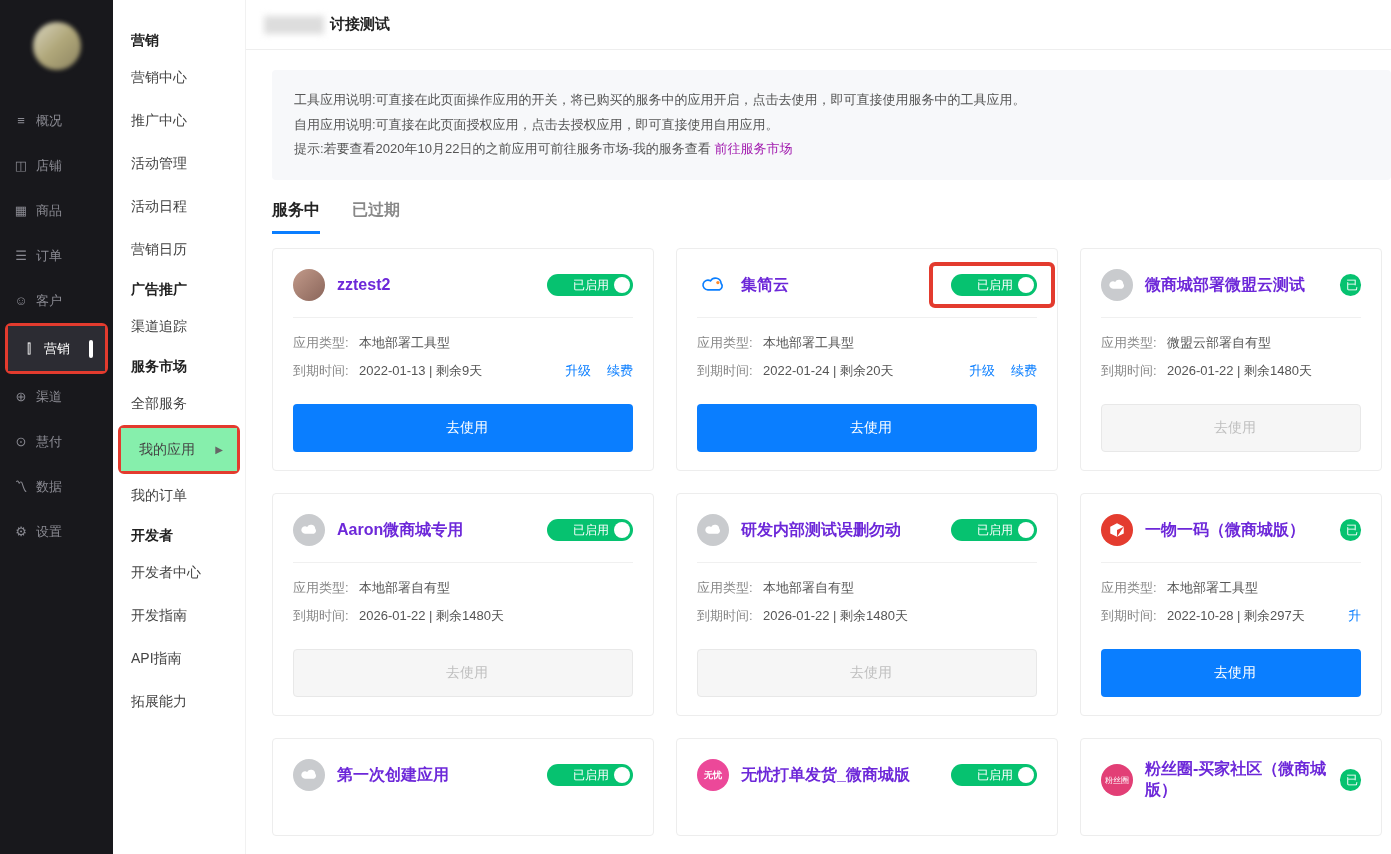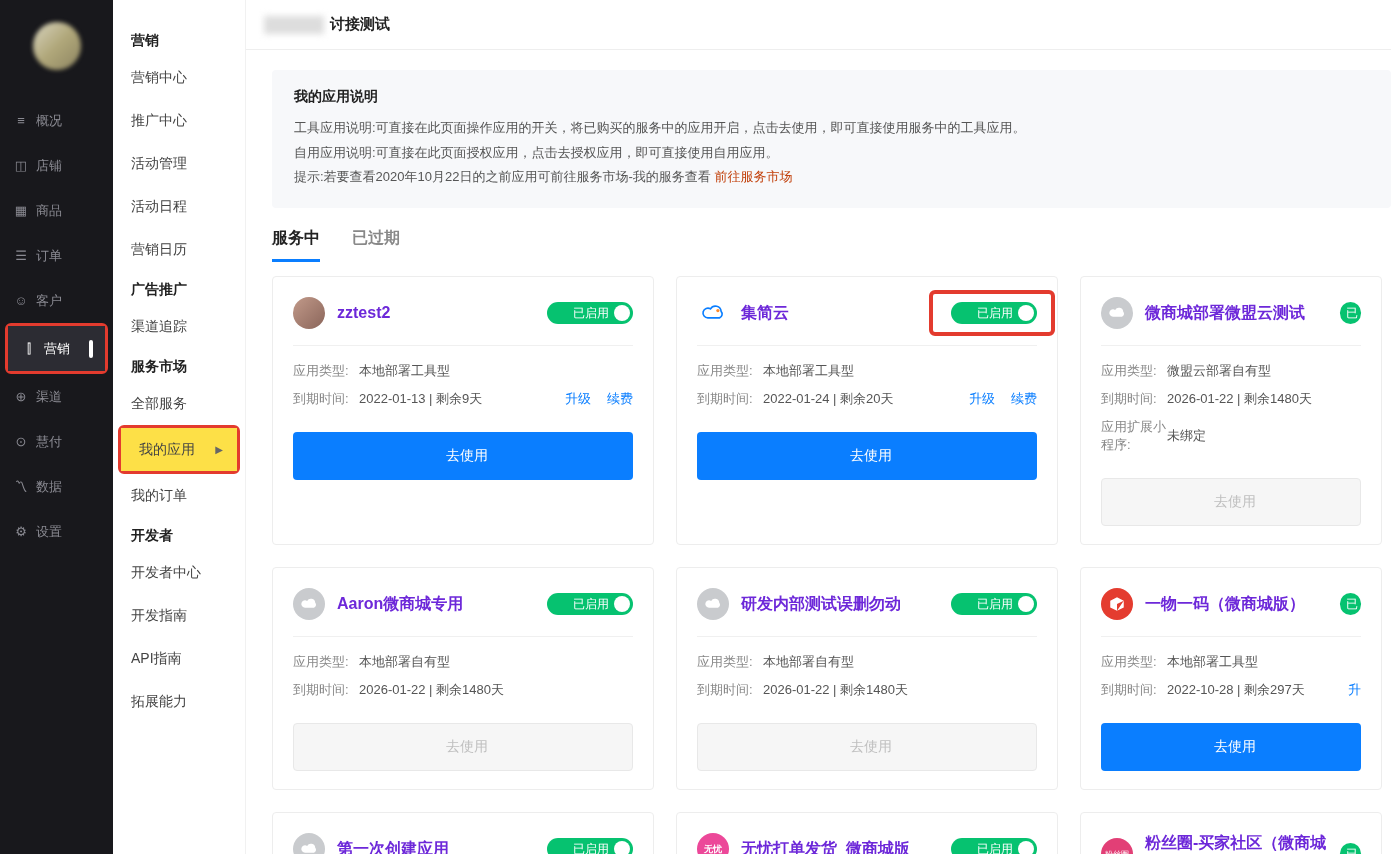--- a/index.html
+++ b/index.html
@@ -88,21 +88,21 @@
 .sec-item {
   display:flex;
   align-items:center;
   height:43px;
   padding-left:18px;
   cursor:pointer;
   color:#444;
   font-size:14px;
   position:relative;
 }
-.sec-item.active { background:#fde047; font-weight:500;text-align:center; }
+.sec-item.active { background:#86efac; font-weight:500;text-align:center; }
 .sec-item .chev { position:absolute; right:14px; font-size:10px; color:#666; }
 
 
 .main {
   flex:1;
   display:flex;
   flex-direction:column;
   overflow:hidden;
 }
 .header-bar {
@@ -133,21 +133,21 @@
 
 .notice {
   margin-top:20px;
   border-radius:4px;
   background:#f7f8fa;
   padding:18px 22px;
   width:calc(100% - 0px);
 }
 .notice-title { font-weight:600; color:#222; margin-bottom:10px; }
 .notice p { font-size:13px; color:#555; line-height:1.9; }
-.notice a { color:#c2410c; text-decoration:none; }
+.notice a { color:#a21caf; text-decoration:none; }
 
 
 .tabs { display:flex; gap:32px; margin:20px 0 14px; }
 .tab {
   font-size:16px;
   font-weight:600;
   color:#888;
   padding-bottom:10px;
   cursor:pointer;
 }
@@ -319,21 +319,20 @@
 
 <main class="main">
   <div class="header-bar">
     <span class="header-blur"></span>
     <span>讨接测试</span>
   </div>
 
   <div class="content-scroll">
 
     <div class="notice">
-      <div class="notice-title">我的应用说明</div>
       <p>工具应用说明:可直接在此页面操作应用的开关，将已购买的服务中的应用开启，点击去使用，即可直接使用服务中的工具应用。</p>
       <p>自用应用说明:可直接在此页面授权应用，点击去授权应用，即可直接使用自用应用。</p>
       <p>
         <span>提示:若要查看2020年10月22日的之前应用可前往服务市场-我的服务查看 </span>
         <a>前往服务市场</a>
       </p>
     </div>
 
     <div class="tabs">
       <div class="tab active">服务中</div>
@@ -408,24 +407,20 @@
           </div>
           <div class="card-divider"></div>
           <div class="field-row">
             <span class="field-label">应用类型:</span>
             <span class="field-value">微盟云部署自有型</span>
           </div>
           <div class="field-row">
             <span class="field-label">到期时间:</span>
             <span class="field-value">2026-01-22 | 剩余1480天</span>
           </div>
-          <div class="field-row">
-            <span class="field-label">应用扩展小程序:</span>
-            <span class="field-value">未绑定</span>
-          </div>
           <div class="use-btn disabled">去使用</div>
         </div>
         <div class="card">
           <div class="card-head">
             <div class="app-icon gray">
               <svg viewBox="0 0 32 32" width="20" height="20">
                 <path d="M10 22a6 6 0 1 1 3-11 7 7 0 0 1 13 3 5 5 0 0 1-2 8H10z" fill="#fff"></path>
               </svg>
             </div>
             <span class="app-name">Aaron微商城专用</span>

